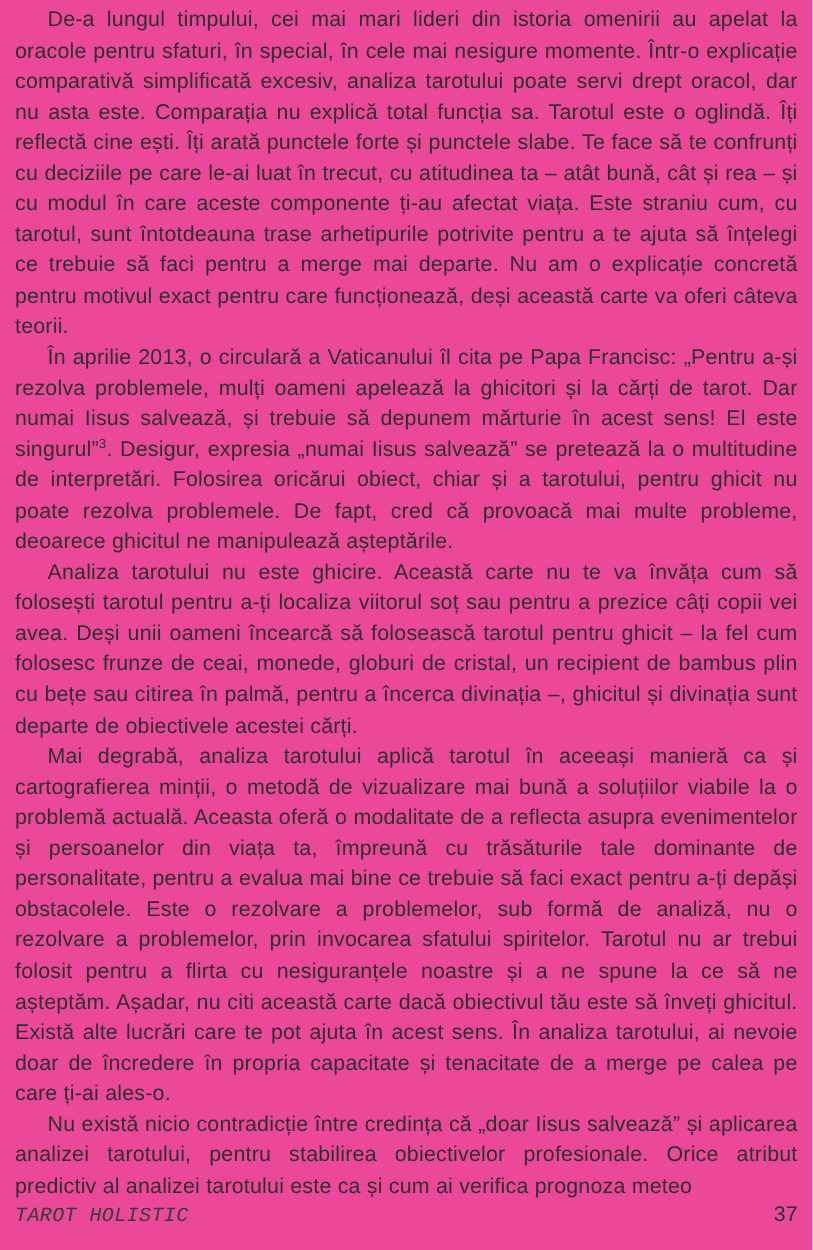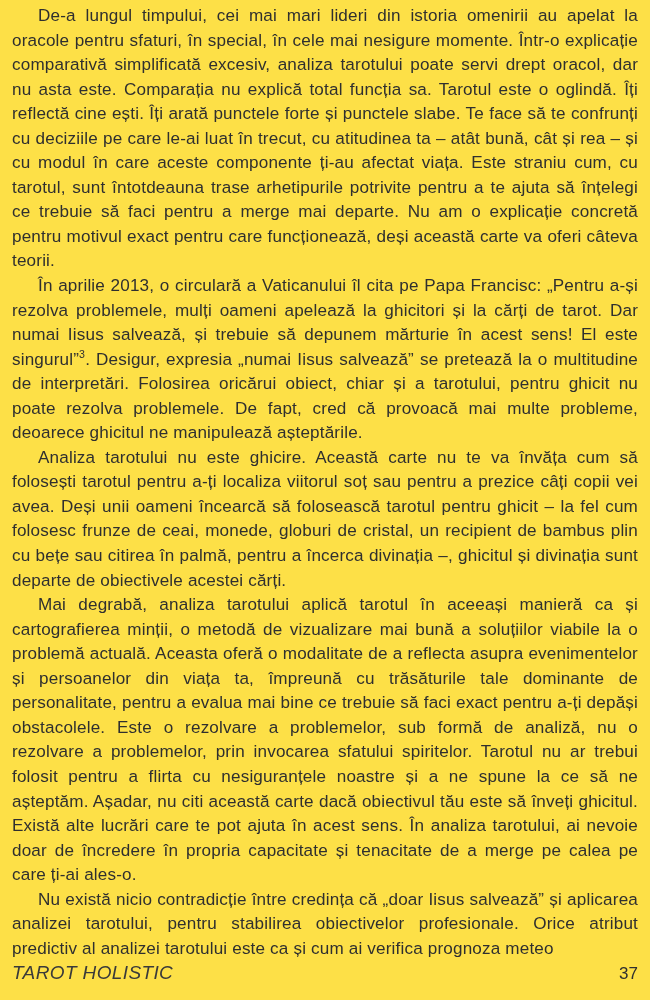--- a/index.html
+++ b/index.html
@@ -6,21 +6,21 @@
   html, body {
     margin: 0;
     padding: 0;
     background: #ffffff;
   }
 
   .page {
     position: relative;
     width: 650px;
     height: 1000px;
-    background: #fde047;
+    background: #ec4899;
     box-sizing: border-box;
     overflow: hidden;
     font-family: "Liberation Sans", "DejaVu Sans", sans-serif;
   }
 
   .body-column {
     position: absolute;
     left: 12px;
     top: 4px;
     width: 626px;
@@ -57,25 +57,26 @@
     left: 12px;
     right: 12px;
     bottom: 14px;
     height: 24px;
     display: flex;
     align-items: baseline;
     justify-content: space-between;
   }
 
   .footer-title {
-    font-size: 19px;
+    font-size: 16px;
     font-style: italic;
     color: #3a3a3a;
     letter-spacing: 0.02em;
     white-space: nowrap;
+    font-family: Liberation Mono, monospace;
   }
 
   .footer-page {
     font-size: 17px;
     color: #2f2f2f;
     white-space: nowrap;
   }
 </style>
 </head>
 <body>

